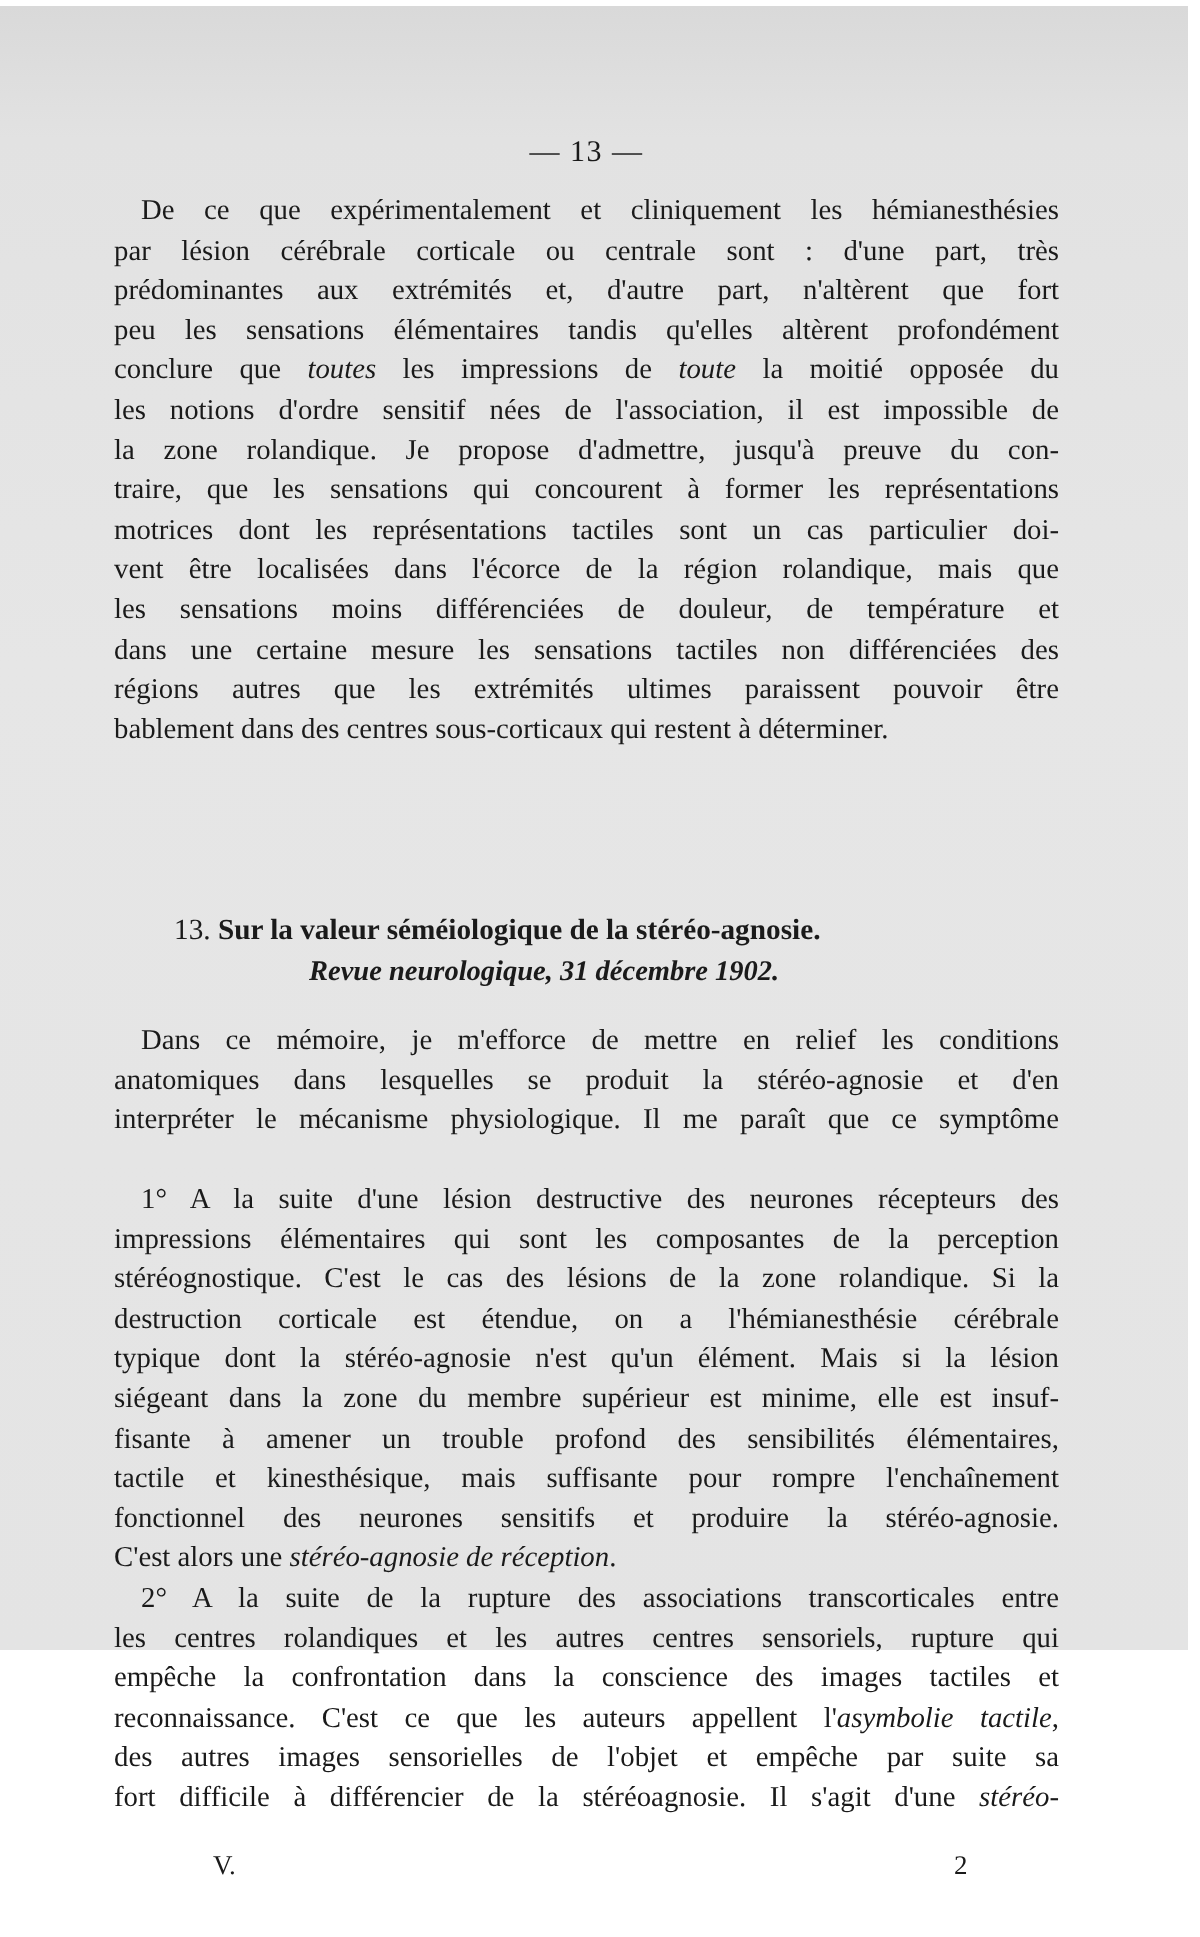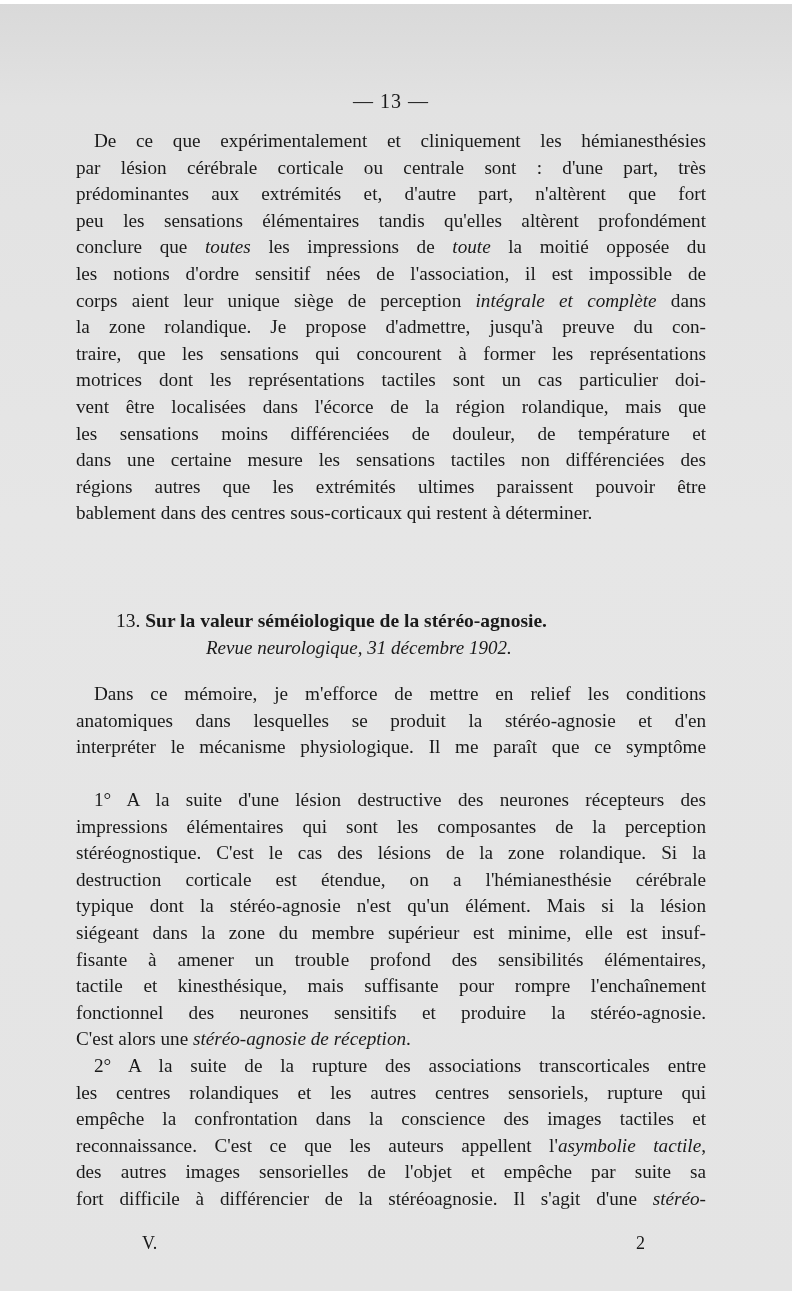--- a/index.html
+++ b/index.html
@@ -3,21 +3,21 @@
   <meta charset="utf-8">
   <style>
     html, body { margin: 0; padding: 0; }
     body {
       width: 800px; height: 1291px; overflow: hidden;
       background: #ffffff;
       position: relative;
     }
     .page {
       position: absolute; left: 0; top: 4px;
-      width: 792px; height: 1287px;
+      width: 792px; height: 1096px;
       background: linear-gradient(180deg, #d9d9d9 0%, #e2e2e2 8%, #e6e6e6 40%, #e4e4e4 100%);
     }
     .page-inner {
       position: absolute; left: 76px; top: 0; width: 630px;
       font-family: "Liberation Serif", "DejaVu Serif", serif;
       color: #1a1a1a;
       font-size: 19.2px;
       line-height: 26.6px;
     }
     .folio {
@@ -31,21 +31,21 @@
     .line.last { text-align-last: left; }
     .line.ind { padding-left: 18px; }
     i { font-style: italic; }
     .section-title {
       position: absolute; left: 40px; top: 604px;
       font-weight: bold; font-size: 19.5px; white-space: nowrap;
     }
     .section-title .num { font-weight: normal; margin-top: 48px; }
     .section-source {
       position: absolute; left: 130px; top: 631px;
-      font-style: italic; font-size: 19px; white-space: nowrap;
+      font-style: italic; font-size: 19px; white-space: nowrap; font-weight: bold;
     }
     .sig {
       position: absolute; left: 66px; top: 1226px; font-size: 18px;
     }
     .sheet {
       position: absolute; left: 560px; top: 1226px; font-size: 18px;
     }
   </style>
 </head>
 <body>
@@ -55,21 +55,20 @@
 
     <div class="folio">— 13 —</div>
 
     <div class="block" style="top:124px;">
       <span class="line ind">De ce que expérimentalement et cliniquement les hémianesthésies</span>
       <span class="line">par lésion cérébrale corticale ou centrale sont : d'une part, très</span>
       <span class="line">prédominantes aux extrémités et, d'autre part, n'altèrent que fort</span>
       <span class="line">peu les sensations élémentaires tandis qu'elles altèrent profondément</span>
       <span class="line"><span>conclure que </span><i>toutes</i><span> les impressions de </span><i>toute</i><span> la moitié opposée du</span></span>
       <span class="line">les notions d'ordre sensitif nées de l'association, il est impossible de</span>
-      <span class="line"><span>corps aient leur unique siège de perception </span><i>intégrale et complète</i><span> dans</span></span>
       <span class="line">la zone rolandique. Je propose d'admettre, jusqu'à preuve du con-</span>
       <span class="line">traire, que les sensations qui concourent à former les représentations</span>
       <span class="line">motrices dont les représentations tactiles sont un cas particulier doi-</span>
       <span class="line">vent être localisées dans l'écorce de la région rolandique, mais que</span>
       <span class="line">les sensations moins différenciées de douleur, de température et</span>
       <span class="line">dans une certaine mesure les sensations tactiles non différenciées des</span>
       <span class="line">régions autres que les extrémités ultimes paraissent pouvoir être</span>
       <span class="line last">bablement dans des centres sous-corticaux qui restent à déterminer.</span>
     </div>
 

